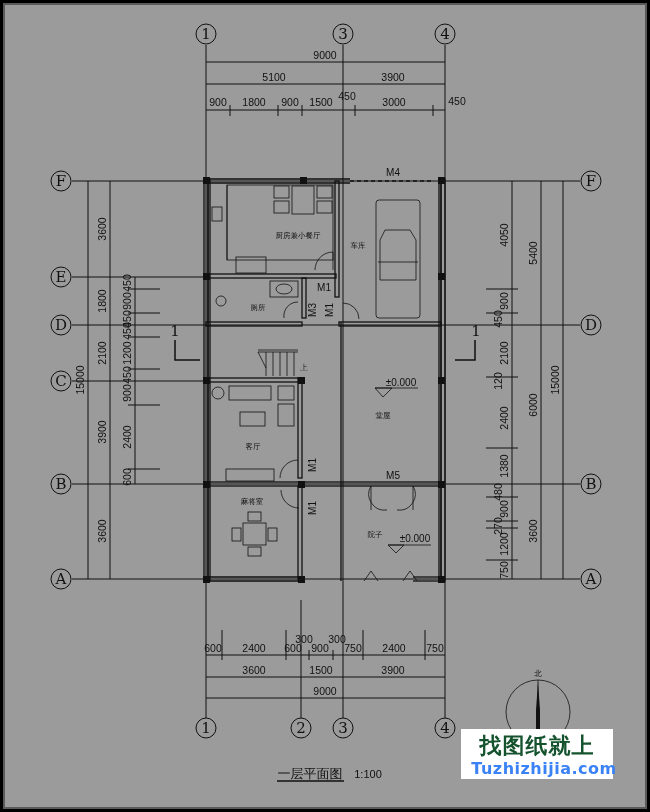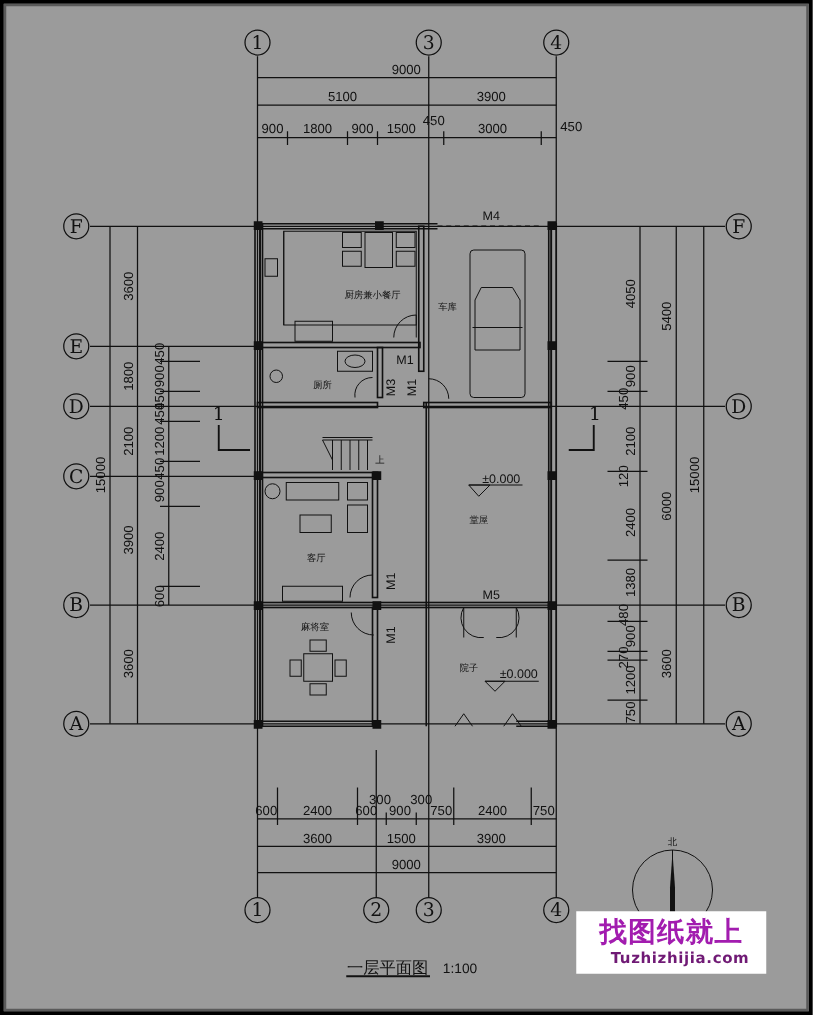--- a/index.html
+++ b/index.html
@@ -6,22 +6,22 @@
   body { width: 650px; height: 812px; background: #000; overflow: hidden; font-family: "DejaVu Sans", sans-serif; }
   #frame { position: absolute; left: 3px; top: 3px; width: 644px; height: 806px; background: #9b9b9b; border: 2px solid #5a5a5a; box-sizing: border-box; }
   svg { position: absolute; left: 0; top: 0; }
   .dim { font-family: "Liberation Sans", sans-serif; font-size: 10.5px; fill: #111; }
   .axis { font-family: "DejaVu Serif", serif; font-size: 15px; fill: #111; }
   .room { font-family: "DejaVu Sans", sans-serif; font-size: 7.5px; fill: #111; }
   .lbl { font-family: "Liberation Sans", sans-serif; font-size: 10px; fill: #111; }
   .title { font-family: "DejaVu Sans", sans-serif; font-size: 13px; fill: #111; }
   .scale { font-family: "Liberation Sans", sans-serif; font-size: 11px; fill: #111; }
   #watermark { position: absolute; left: 456px; top: 724px; width: 152px; height: 50px; background: #fff; }
-  #wm-cn { position: absolute; left: 0; top: 2px; width: 152px; text-align: center; font-family: Liberation Sans, sans-serif; font-size: 22px; font-weight: bold; color: #a21caf; letter-spacing: 1px; }
-  #wm-en { position: absolute; left: 0; top: 30px; width: 166px; text-align: center; font-family: "DejaVu Sans", sans-serif; font-size: 12px; font-weight: bold; color: #701a75; letter-spacing: 0.5px; }
+  #wm-cn { position: absolute; left: 0; top: 2px; width: 152px; text-align: center; font-family: Liberation Sans, sans-serif; font-size: 22px; font-weight: bold; color: #14532d; letter-spacing: 1px; }
+  #wm-en { position: absolute; left: 0; top: 30px; width: 166px; text-align: center; font-family: "DejaVu Sans", sans-serif; font-size: 16px; font-weight: bold; color: #3b82f6; letter-spacing: 0.5px; }
 </style>
 </head>
 <body>
 
 <div id="frame">
 <svg width="640" height="802" viewBox="5 5 640 802" xmlns="http://www.w3.org/2000/svg">
   <g stroke="#111" stroke-width="1" fill="none">
 
     <line x1="206" y1="45" x2="206" y2="718"></line>
     <line x1="343" y1="45" x2="343" y2="718"></line>

